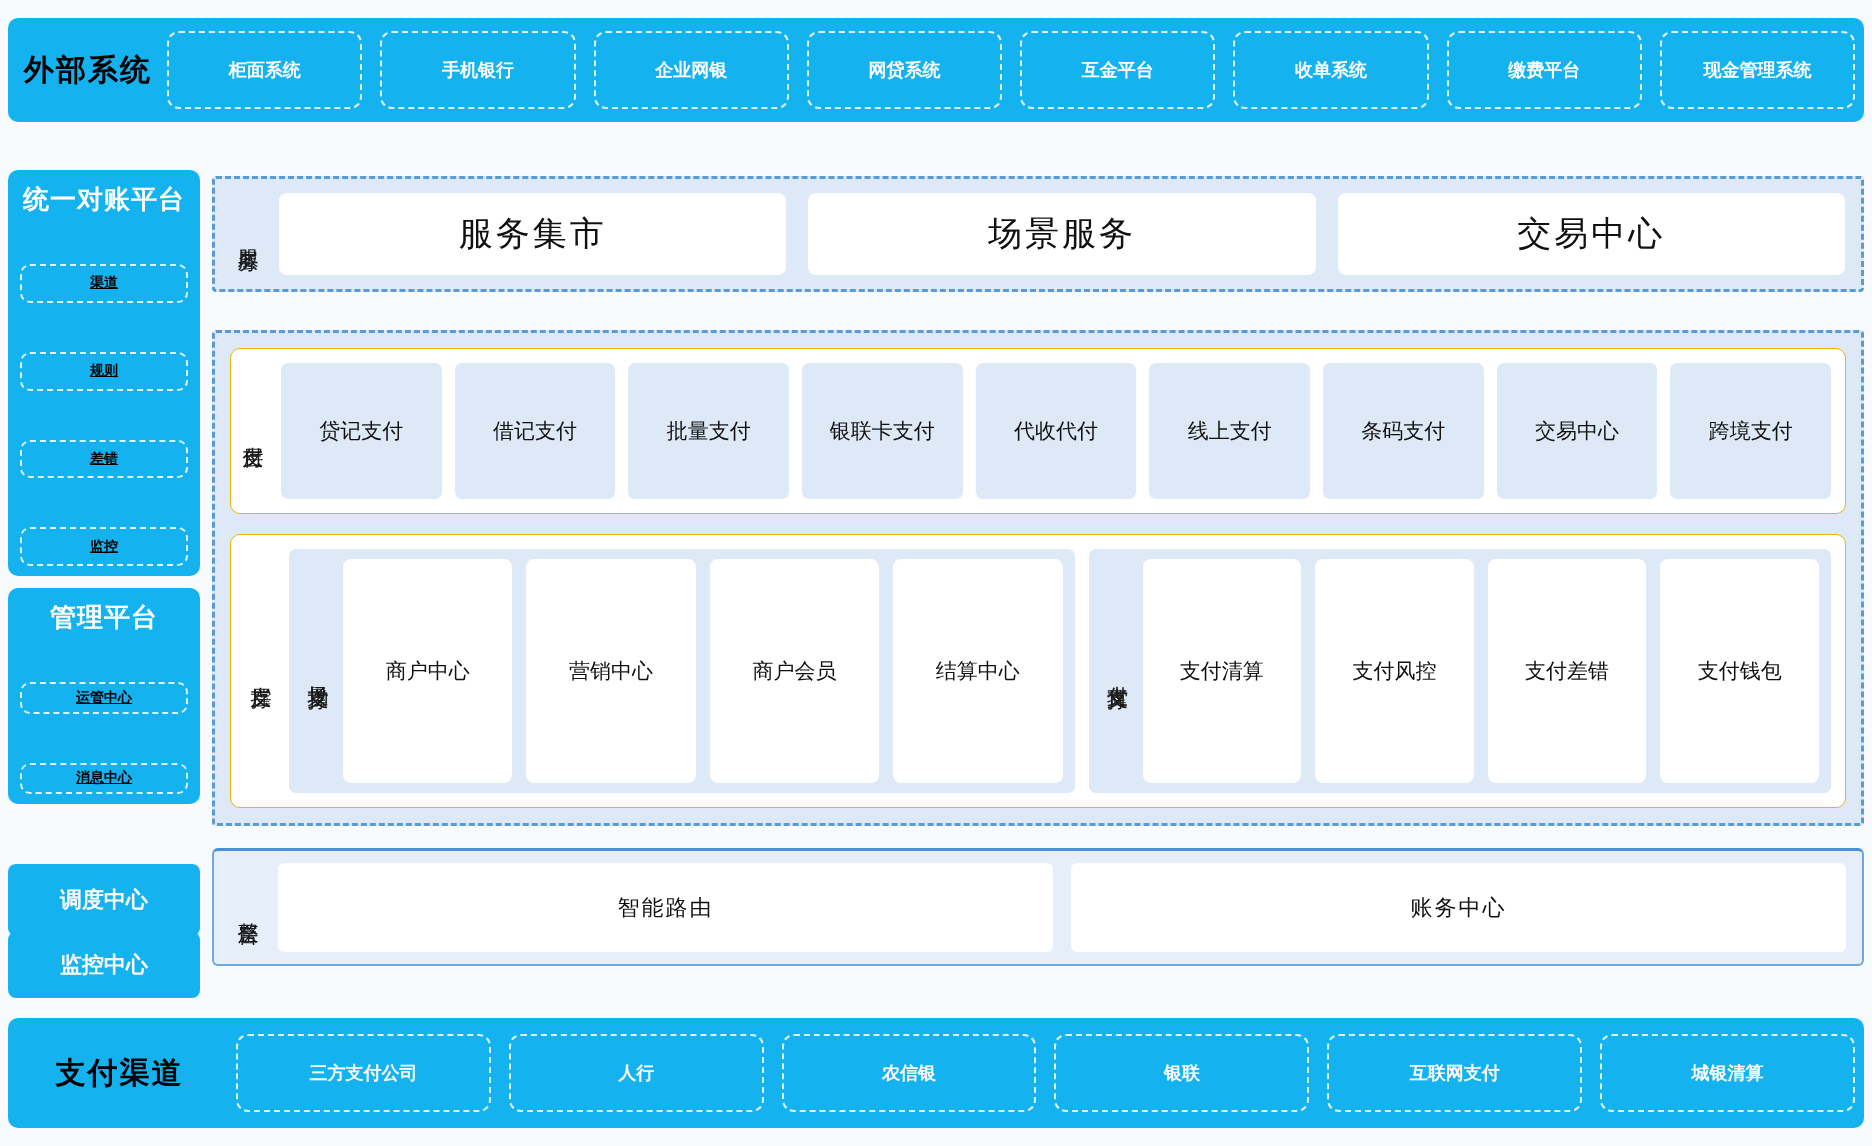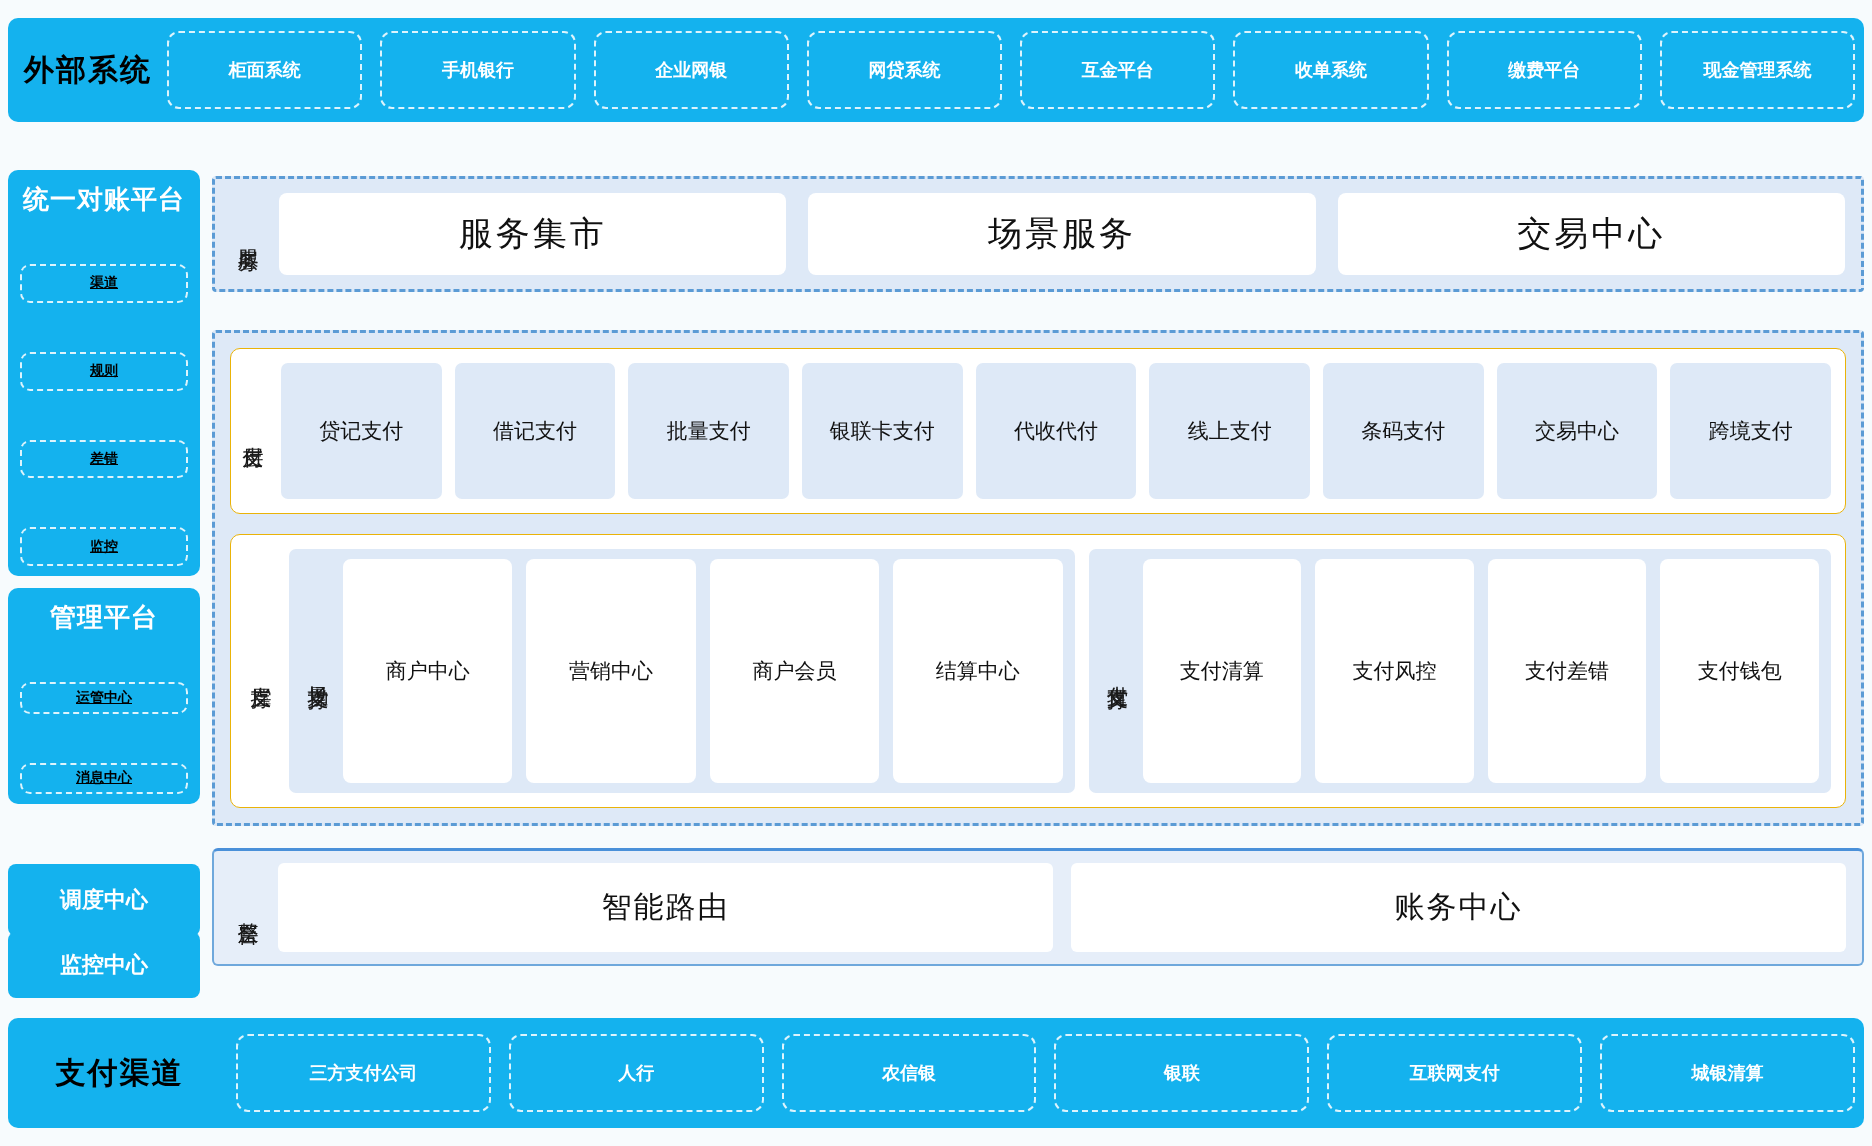--- a/index.html
+++ b/index.html
@@ -170,21 +170,21 @@
     border-top:3px solid #4a90d9;
     border-radius:6px;
     box-sizing:border-box;
     display:flex;align-items:stretch;
     padding:12px 16px;
   }
   .int-cards{display:flex;flex:1;gap:18px;margin-left:12px;}
   .int-card{
     flex:1;background:#fff;border-radius:6px;
     display:flex;align-items:center;justify-content:center;
-    font-size:30px;letter-spacing:2px;color:#111;white-space:nowrap;
+    font-size:22px;letter-spacing:2px;color:#111;white-space:nowrap;
   }
 </style>
 </head>
 <body>
 
 <div class="page">
 
   <div class="blue-band" style="left:8px;top:18px;width:1856px;height:104px;">
     <div class="band-title" style="width:140px;margin-left:10px;">外部系统</div>
     <div class="band-items">

